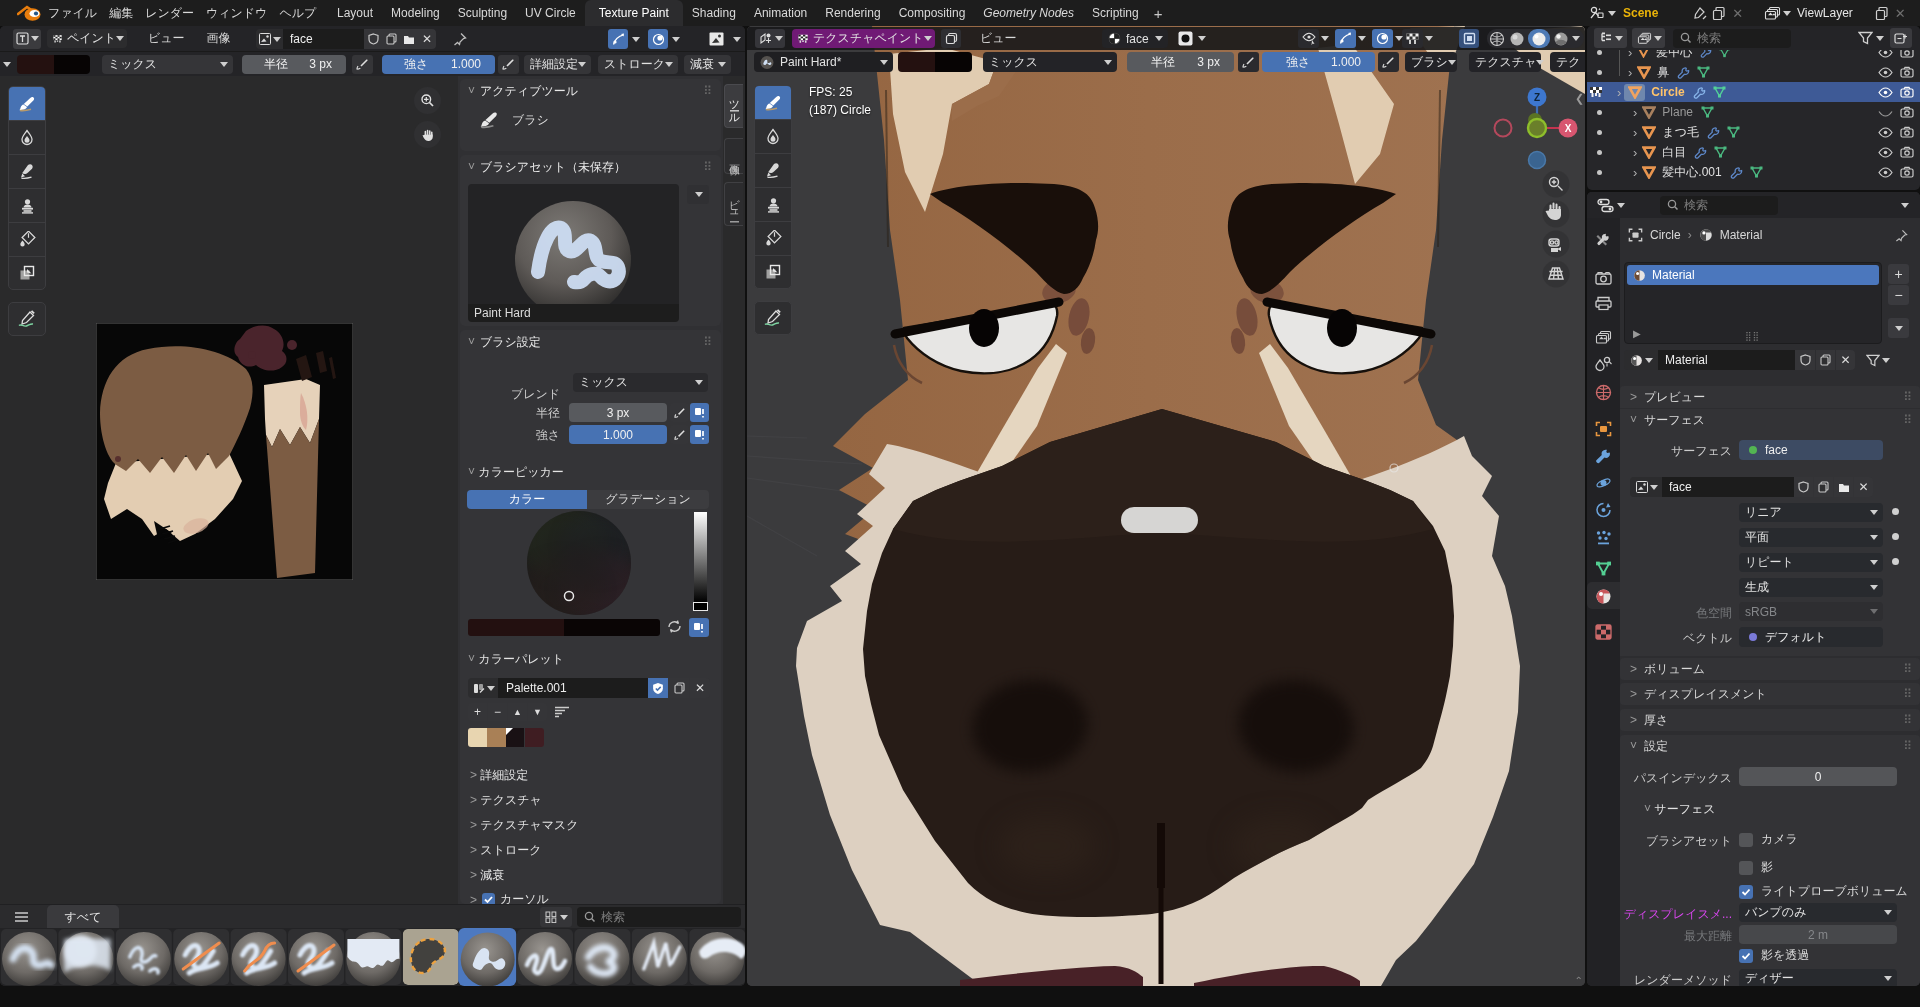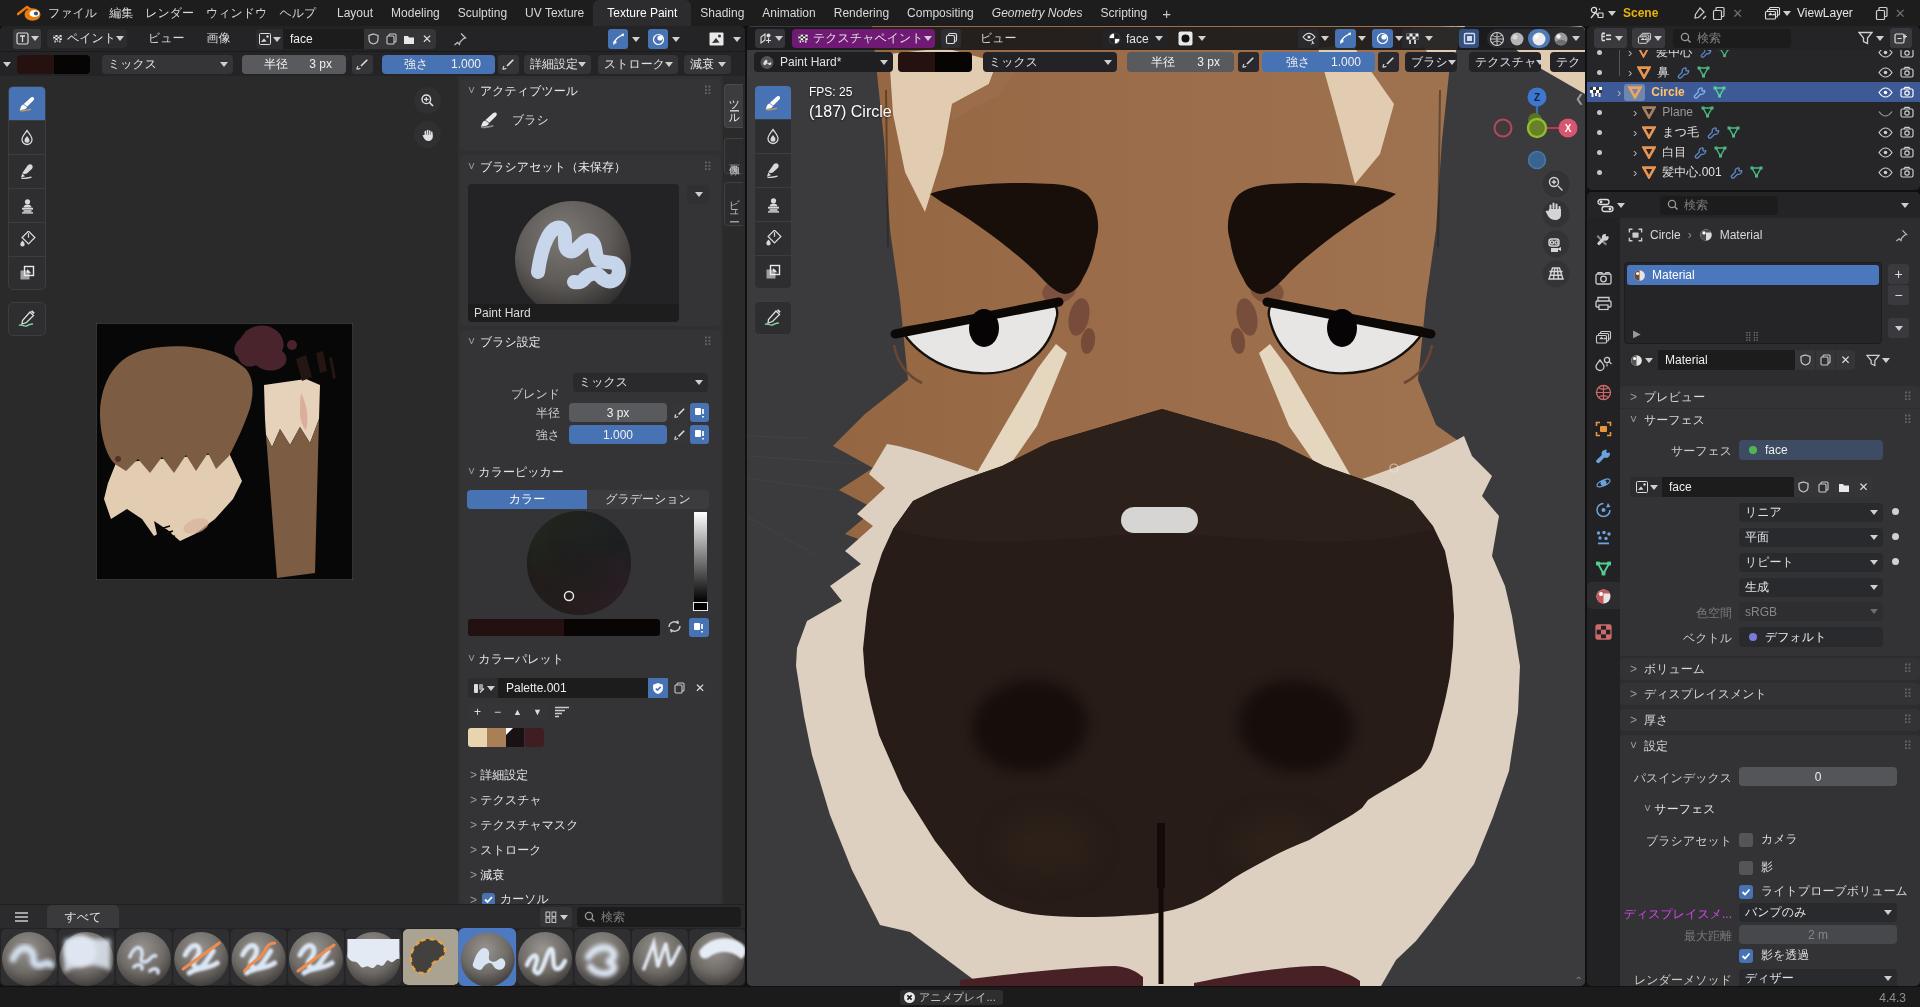--- a/index.html
+++ b/index.html
@@ -52,21 +52,21 @@
     <span class="menu" style="padding:0 6px;">ファイル</span>
         <span class="menu" style="padding:0 6px;">編集</span>
         <span class="menu" style="padding:0 6px;">レンダー</span>
         <span class="menu" style="padding:0 6px;">ウィンドウ</span>
         <span class="menu" style="padding:0 6px;">ヘルプ</span>
   </div>
   <div class="abs" style="left:328px;top:0;height:26px;display:flex;align-items:center;color:#ababab;">
     <span class="menu" style="padding:0 9px;">Layout</span>
         <span class="menu" style="padding:0 9px;">Modeling</span>
         <span class="menu" style="padding:0 9px;">Sculpting</span>
-        <span class="menu" style="padding:0 9px;">UV Texture</span>
+        <span class="menu" style="padding:0 9px;">UV Circle</span>
     <span style="background:#2c2c2e;color:#fefefe;height:26px;display:inline-flex;align-items:center;padding:0 14px;border-radius:6px 6px 0 0;">Texture Paint</span>
     <span class="menu" style="padding:0 9px;">Shading</span>
         <span class="menu" style="padding:0 9px;">Animation</span>
         <span class="menu" style="padding:0 9px;">Rendering</span>
         <span class="menu" style="padding:0 9px;">Compositing</span>
         <span class="menu" style="padding:0 9px;font-style:italic;">Geometry Nodes</span>
         <span class="menu" style="padding:0 9px;">Scripting</span>
     <span style="color:#c9c9c9;font-size:15px;padding:0 6px;">+</span>
   </div>
   <div class="abs" style="left:1587px;top:3px;width:170px;height:20px;display:flex;align-items:center;">
@@ -896,21 +896,21 @@
    </div>
  </div>
  <div class="abs" style="left:7px;top:275px;width:38px;height:34px;background:#2e2e30;border:1px solid #3d3d40;border-radius:5px;display:flex;align-items:center;justify-content:center;">
      <svg width="20" height="20" viewBox="0 0 20 20">
           <path d="M13 3l3.5 3.5-7 7L5 15l.5-3.5z" fill="none" stroke="#ddd" stroke-width="1.3"></path>
           <path d="M14.5 1.8l2.6 2.6" stroke="#ddd" stroke-width="1.8"></path>
           <path d="M2 16.5c2-2 4.5 1.5 7.5.5 2.5-.8 4-2.5 6.5-2" fill="none" stroke="#7ed4a2" stroke-width="1.4"></path>
         </svg>
  </div>
  <div class="abs" style="left:62px;top:59px;color:#fff;font-size:12px;text-shadow:0 1px 2px rgba(0,0,0,0.6);">FPS: 25</div>
- <div class="abs" style="left:62px;top:77px;color:#fff;font-size:16px;text-shadow:0 1px 2px rgba(0,0,0,0.6);">(187) Circle</div>
+ <div class="abs" style="left:62px;top:77px;color:#fff;font-size:12px;text-shadow:0 1px 2px rgba(0,0,0,0.6);">(187) Circle</div>
 
  <svg class="abs" style="left:741px;top:55px;" width="97" height="210" viewBox="0 0 97 210">
    <path d="M49 25 L49 42" stroke="#3d6cb3" stroke-width="2.2"></path>
    <path d="M58 47 L72 47" stroke="#c4344f" stroke-width="2.2"></path>
    <circle cx="47" cy="39" r="7" fill="#5a7323"></circle>
    <circle cx="49" cy="16" r="9.5" fill="#3d77cf"></circle>
         <text x="49" y="20" text-anchor="middle" font-size="10" font-weight="bold" fill="#0f2438" font-family="Liberation Sans">Z</text>
    <circle cx="80" cy="47" r="9.5" fill="#d85670"></circle>
         <text x="80" y="51" text-anchor="middle" font-size="10" font-weight="bold" fill="#fff" font-family="Liberation Sans">X</text>
    <circle cx="15" cy="47" r="8.5" fill="#3f3b3c" stroke="#b4485c" stroke-width="2"></circle>
@@ -1481,23 +1481,13 @@
               </svg>
             </span>
             <span style="margin-left:8px;color:#ddd;">影を透過</span>
           </div>
     <div class="abs" style="left:0;top:237px;width:112px;text-align:right;color:#ccc;">レンダーメソッド</div>
     <div class="abs dd" style="left:119px;top:234px;width:158px;background:#282a2e;">ディザー<span class="cv"></span></div>
   </div>
  </div>
 </div>
 
-<div class="abs" id="statusbar">
-  <div class="abs" style="left:900px;top:3px;width:103px;height:15px;background:#2e2e2e;border-radius:3px;display:flex;align-items:center;padding:0 4px;color:#c6c6c6;white-space:nowrap;overflow:hidden;">
-    <svg width="11" height="11" viewBox="0 0 11 11" style="margin-right:4px;">
-          <circle cx="5.5" cy="5.5" r="5.5" fill="#e8e8e8"></circle>
-          <path d="M3.4 3.4l4.2 4.2M7.6 3.4L3.4 7.6" stroke="#1b1b1b" stroke-width="1.5"></path>
-        </svg>
-    <span style="font-size:11px;">アニメプレイ...</span>
-  </div>
-  <div class="abs" style="right:14px;top:4px;color:#909090;">4.4.3</div>
-</div>
 
 </div>
 </body></html>

